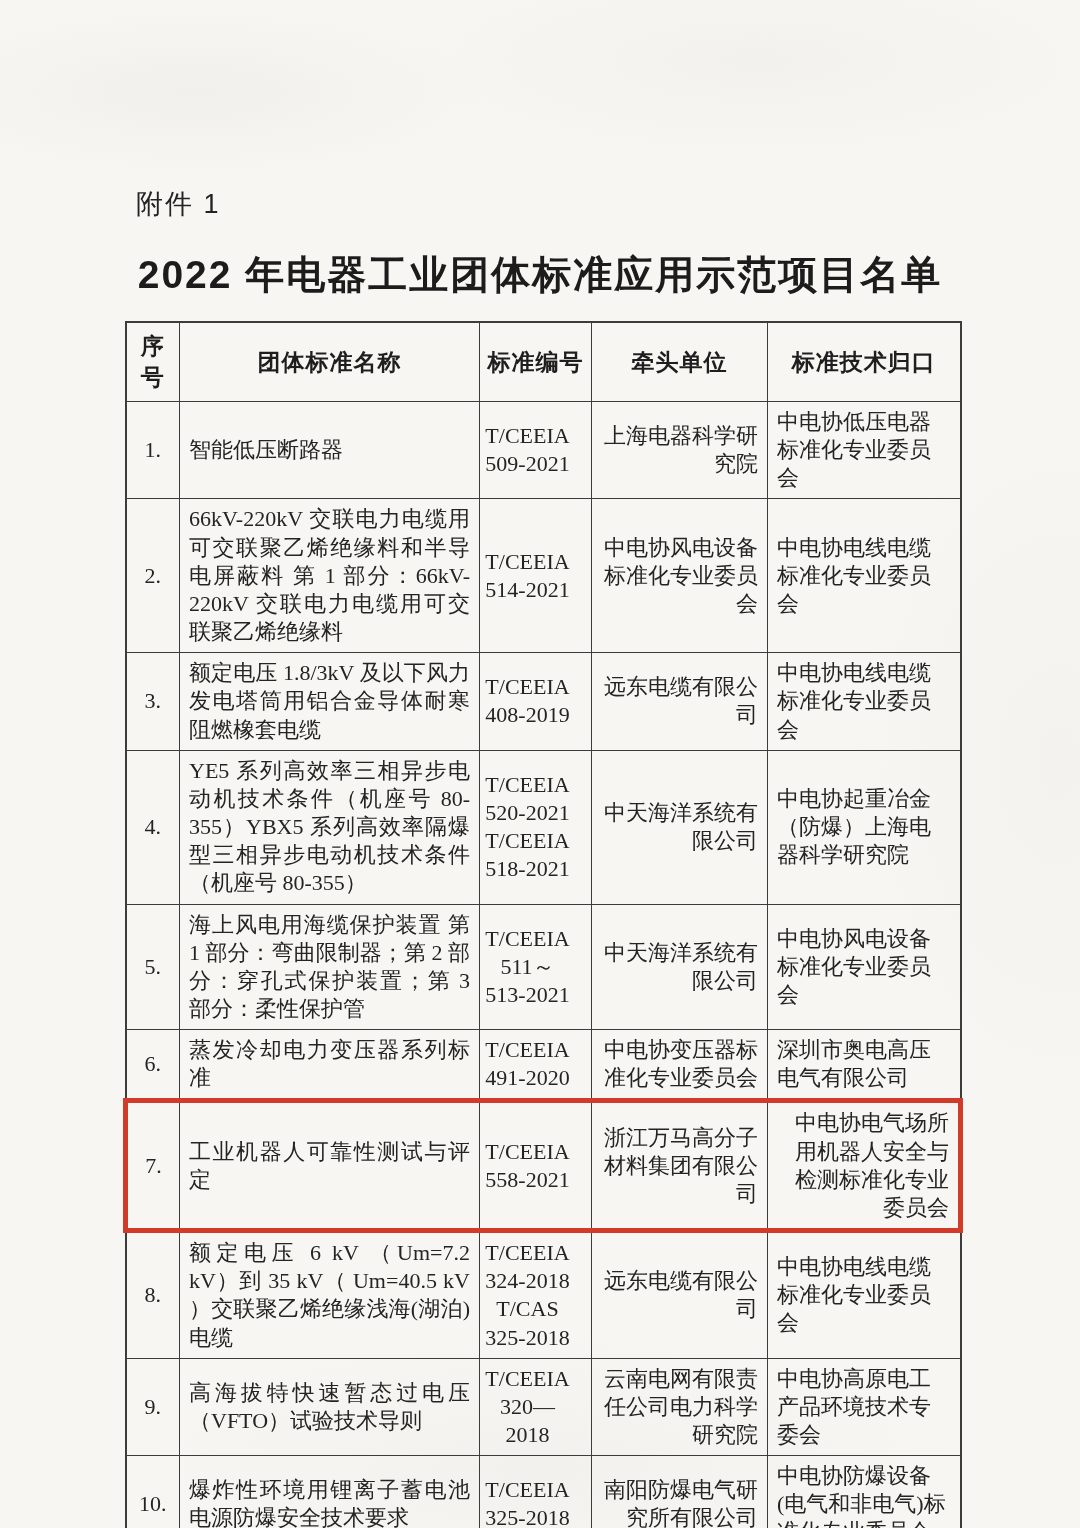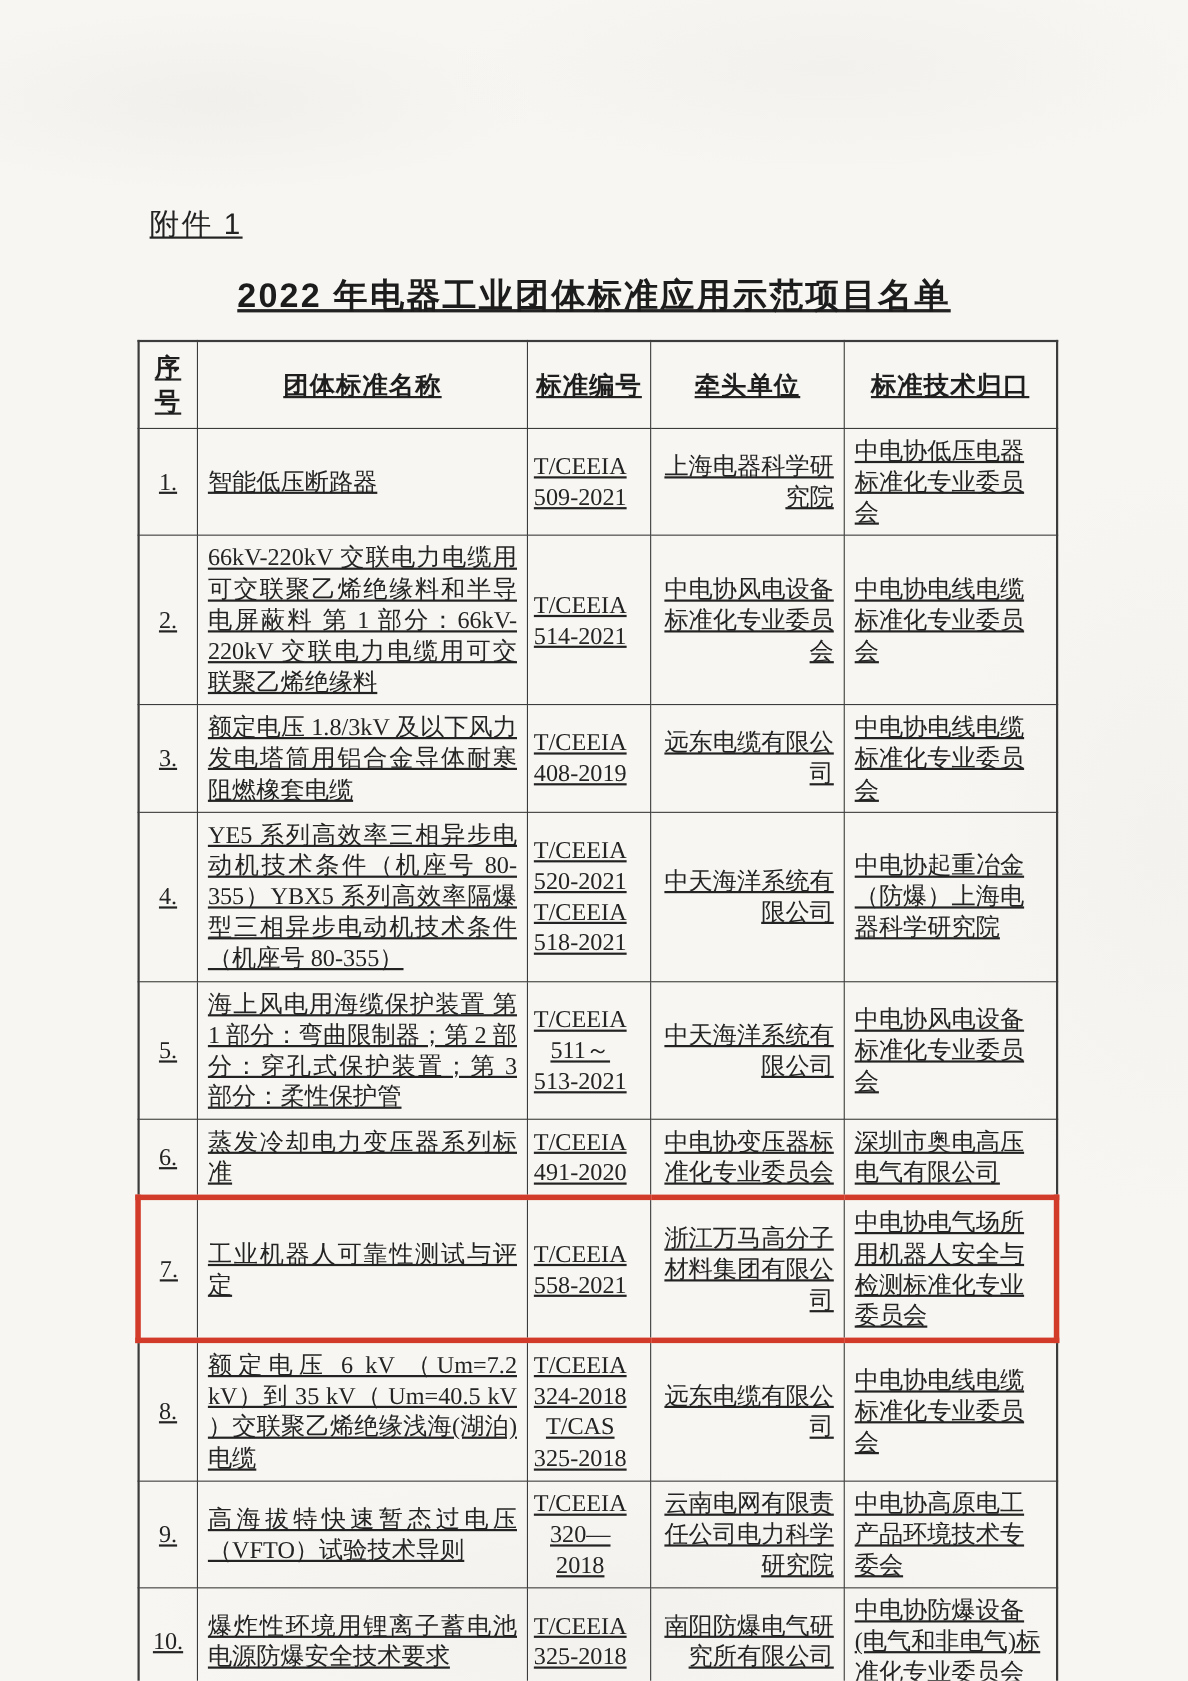--- a/index.html
+++ b/index.html
@@ -11,32 +11,32 @@
     position: relative;
     font-family: "Liberation Serif", "DejaVu Serif", serif;
     color: #232323;
     background-color: #f7f6f2;
     background-image:
       radial-gradient(ellipse 420px 120px at 18% 6%, rgba(185,183,176,0.10), transparent 70%),
       radial-gradient(ellipse 500px 140px at 70% 4%, rgba(185,183,176,0.08), transparent 70%),
       radial-gradient(ellipse 600px 200px at 50% 96%, rgba(185,183,176,0.08), transparent 70%),
       radial-gradient(ellipse 300px 500px at 98% 50%, rgba(190,188,182,0.07), transparent 70%);
   }
-  .sheet { position: relative; width: 1080px; height: 1472px; padding-top: 186px; text-decoration: underline; }
+  .sheet { position: relative; width: 1080px; height: 1472px; padding-top: 186px; }
 
   .attachment {
     margin-left: 136px;
     font-size: 27px;
     letter-spacing: 2px;
     font-family: "Liberation Sans", "DejaVu Sans", sans-serif;
   }
   .doc-title {
     text-align: center;
     margin-top: 26px;
-    font-size: 31px;
+    font-size: 39px;
     font-weight: 700;
     letter-spacing: 2px;
     font-family: "Liberation Sans", "DejaVu Sans", sans-serif;
     color: #1c1c1c;
   }
 
   table.std-table {
     margin-left: 123px;
     margin-top: 19px;
     width: 835px;
@@ -71,21 +71,21 @@
   td.c-name { text-align: justify; }
   td.c-code { text-align: center; white-space: pre-line; padding-left: 2px; padding-right: 18px; }
   td.c-lead { text-align: right; }
   td.c-scope{ text-align: left; }
 
   tr.highlight td {
     border-top: 5px solid var(--red, #d23b2a);
     border-bottom: 5px solid var(--red, #d23b2a);
   }
   tr.highlight td:first-child { border-left: 5px solid var(--red, #d23b2a); }
-  tr.highlight td:last-child  { border-right: 5px solid var(--red, #d23b2a); }
+  tr.highlight td:last-child  { border-right: 5px solid var(--red, #d23b2a); text-align: right; }
 </style>
 </head>
 <body>
 
 <div class="sheet">
 
   <div class="attachment">附件 1</div>
 
   <div class="doc-title">2022 年电器工业团体标准应用示范项目名单</div>
 

